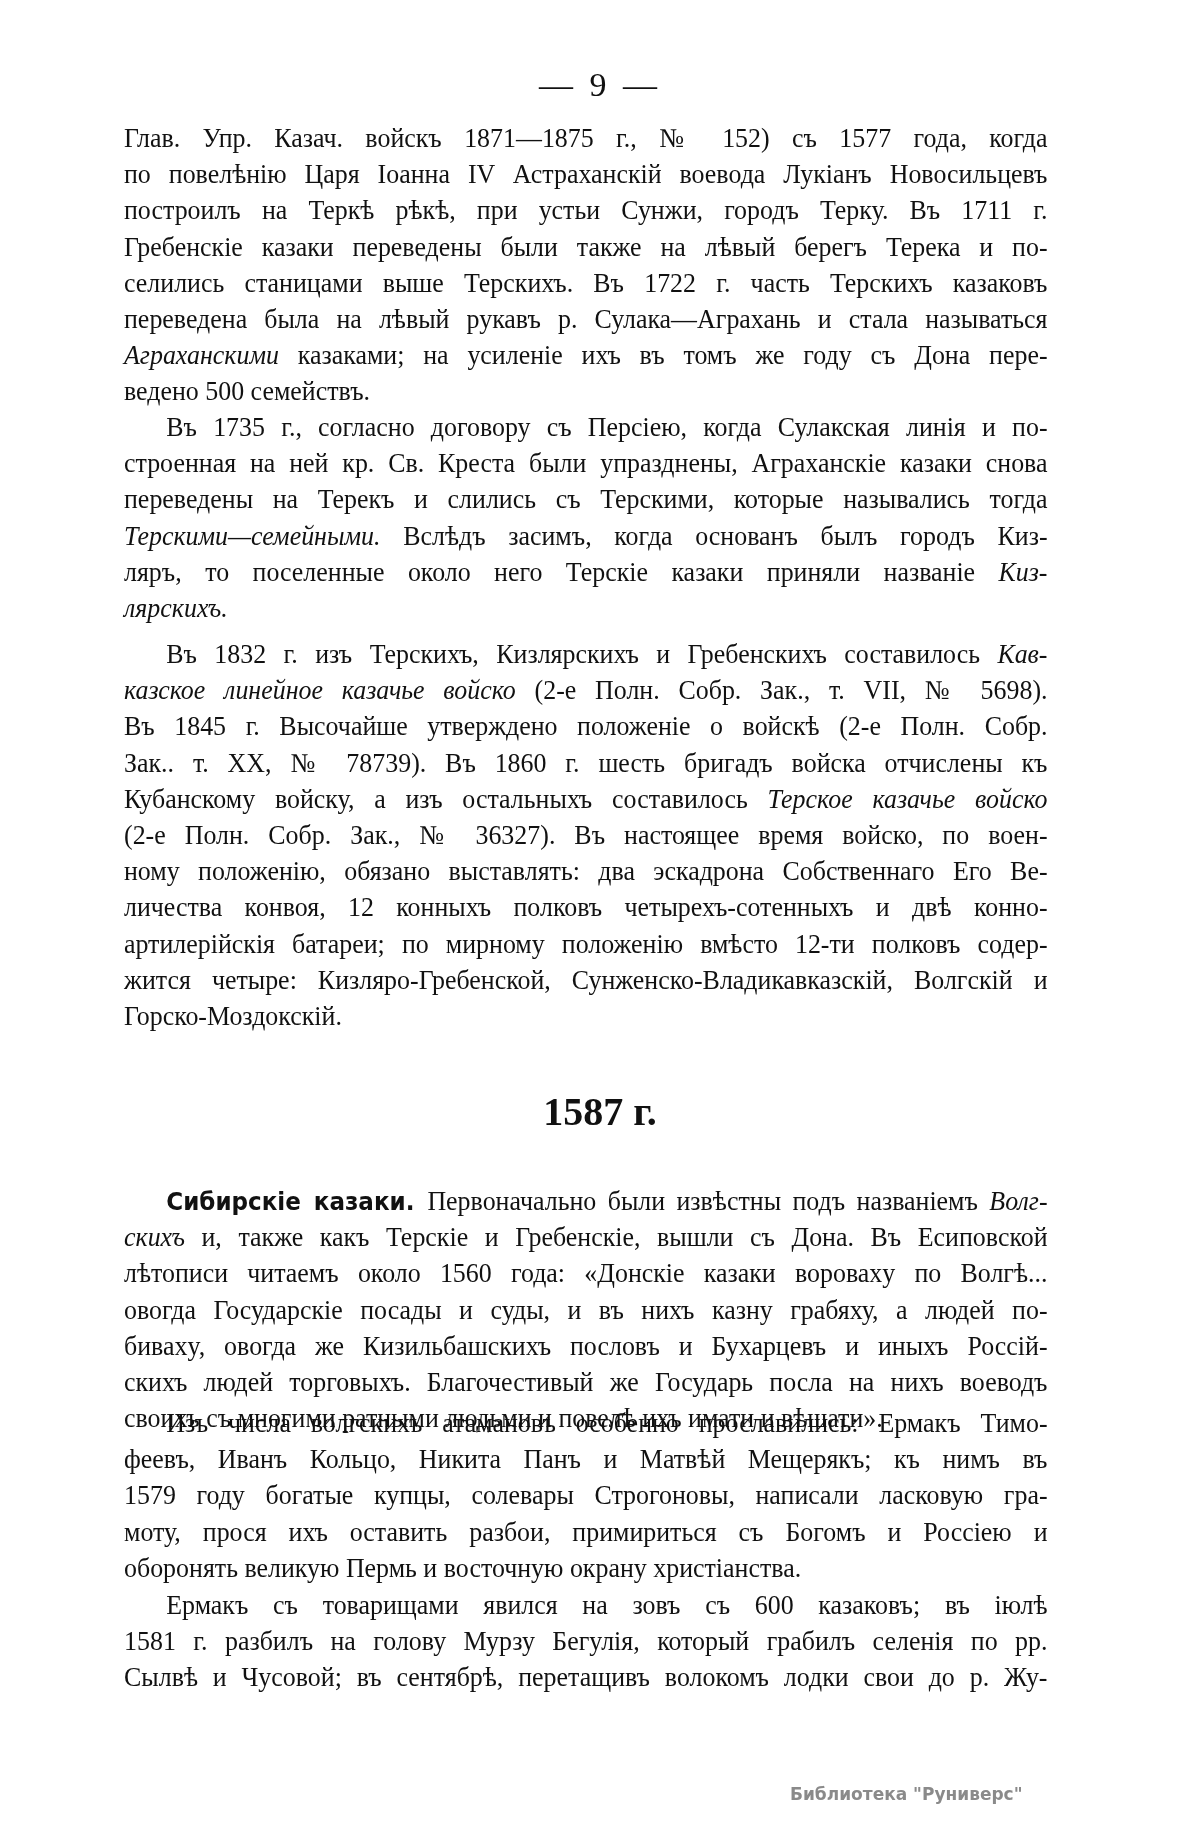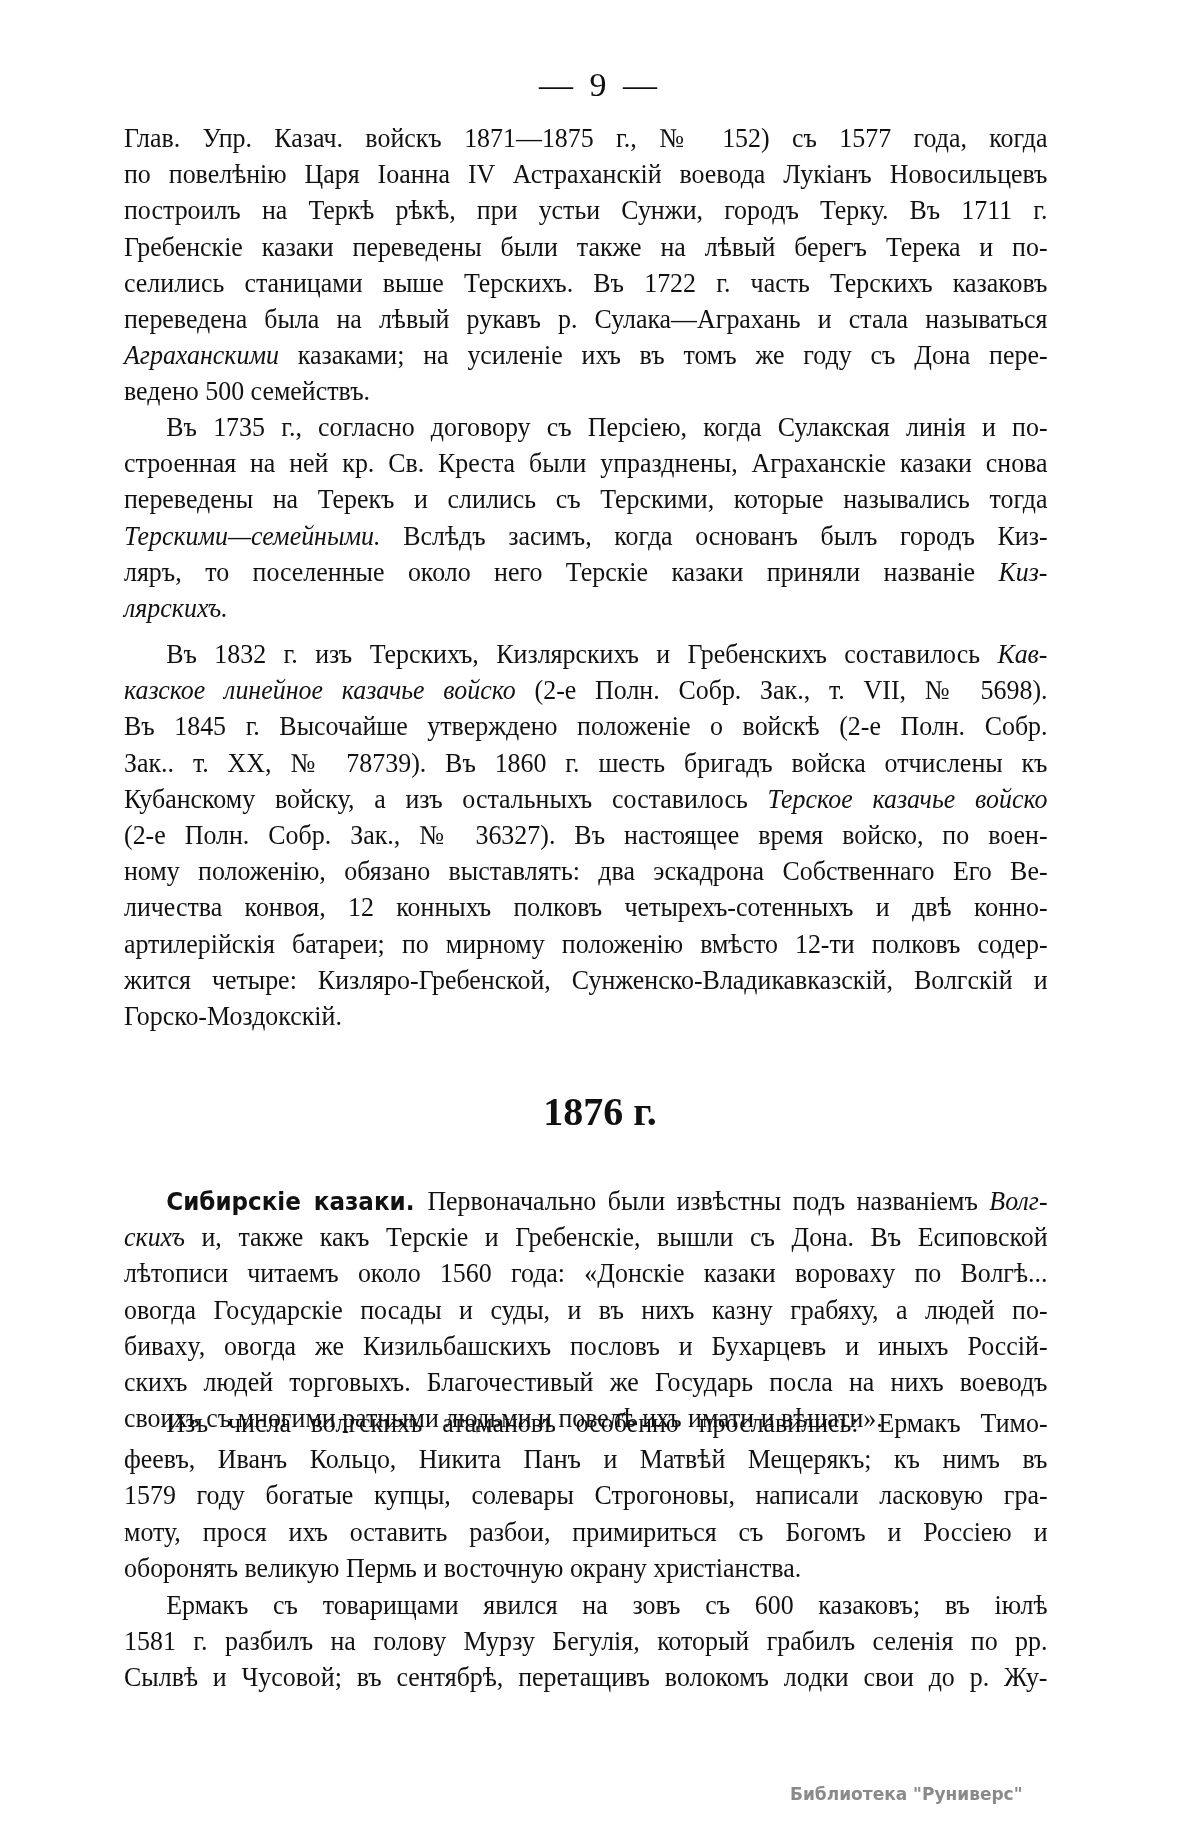--- a/index.html
+++ b/index.html
@@ -101,21 +101,21 @@
     <div class="line" style="white-space: nowrap;"><span style="display: inline; word-spacing: -1.69542e-06px;"><span>Зак.. т. XX, № 78739). Въ 1860 г. шесть бригадъ войска отчислены къ</span></span></div>
     <div class="line" style="white-space: nowrap;"><span style="display: inline; word-spacing: -2.54313e-06px;"><span>Кубанскому войску, а изъ остальныхъ составилось </span><span class="italic">Терское казачье войско</span></span></div>
     <div class="line" style="white-space: nowrap;"><span style="display: inline; word-spacing: -1.84955e-06px;"><span>(2-е Полн. Собр. Зак., № 36327). Въ настоящее время войско, по воен-</span></span></div>
     <div class="line" style="white-space: nowrap;"><span style="display: inline; word-spacing: -2.54313e-06px;"><span>ному положенію, обязано выставлять: два эскадрона Собственнаго Его Ве-</span></span></div>
     <div class="line" style="white-space: nowrap;"><span style="display: inline; word-spacing: -2.54313e-06px;"><span>личества конвоя, 12 конныхъ полковъ четырехъ-сотенныхъ и двѣ конно-</span></span></div>
     <div class="line" style="white-space: nowrap;"><span style="display: inline; word-spacing: -2.54313e-06px;"><span>артилерійскія батареи; по мирному положенію вмѣсто 12-ти полковъ содер-</span></span></div>
     <div class="line" style="white-space: nowrap;"><span style="display: inline; word-spacing: -4.06901e-06px;"><span>жится четыре: Кизляро-Гребенской, Сунженско-Владикавказскій, Волгскій и</span></span></div>
     <div class="line last"><span style="display: inline;"><span>Горско-Моздокскій.</span></span></div>
   </div>
 
-<div class="section-heading">1876 г.</div>
+<div class="section-heading">1587 г.</div>
 
 <div class="text-block" id="block4" style="top:1183px;">
     <div class="line indent" style="white-space: nowrap;"><span style="display: inline; word-spacing: -0.00222052px;"><span class="bold" style="font-family: &quot;DejaVu Sans&quot;, &quot;Liberation Sans&quot;, sans-serif; font-size: 24px;">Сибирскіе казаки. </span><span>Первоначально были извѣстны подъ названіемъ </span><span class="italic">Волг-</span></span></div>
     <div class="line" style="white-space: nowrap;"><span style="display: inline; word-spacing: -1.84955e-06px;"><span class="italic">скихъ</span><span> и, также какъ Терскіе и Гребенскіе, вышли съ Дона. Въ Есиповской</span></span></div>
     <div class="line" style="white-space: nowrap;"><span style="display: inline; word-spacing: -2.26056e-06px;"><span>лѣтописи читаемъ около 1560 года: «Донскіе казаки воровахy по Волгѣ...</span></span></div>
     <div class="line" style="white-space: nowrap;"><span style="display: inline; word-spacing: -1.69542e-06px;"><span>овогда Государскіе посады и суды, и въ нихъ казну грабяху, а людей по-</span></span></div>
     <div class="line" style="white-space: nowrap;"><span style="display: inline; word-spacing: -2.26056e-06px;"><span>бивахy, овогда же Кизильбашскихъ пословъ и Бухарцевъ и иныхъ Россій-</span></span></div>
     <div class="line" style="white-space: nowrap;"><span style="display: inline; word-spacing: -2.26056e-06px;"><span>скихъ людей торговыхъ. Благочестивый же Государь посла на нихъ воеводъ</span></span></div>
     <div class="line last"><span style="display: inline;"><span>своихъ съ многими ратными людьми и повелѣ ихъ имати и вѣшати».</span></span></div>
   </div>

